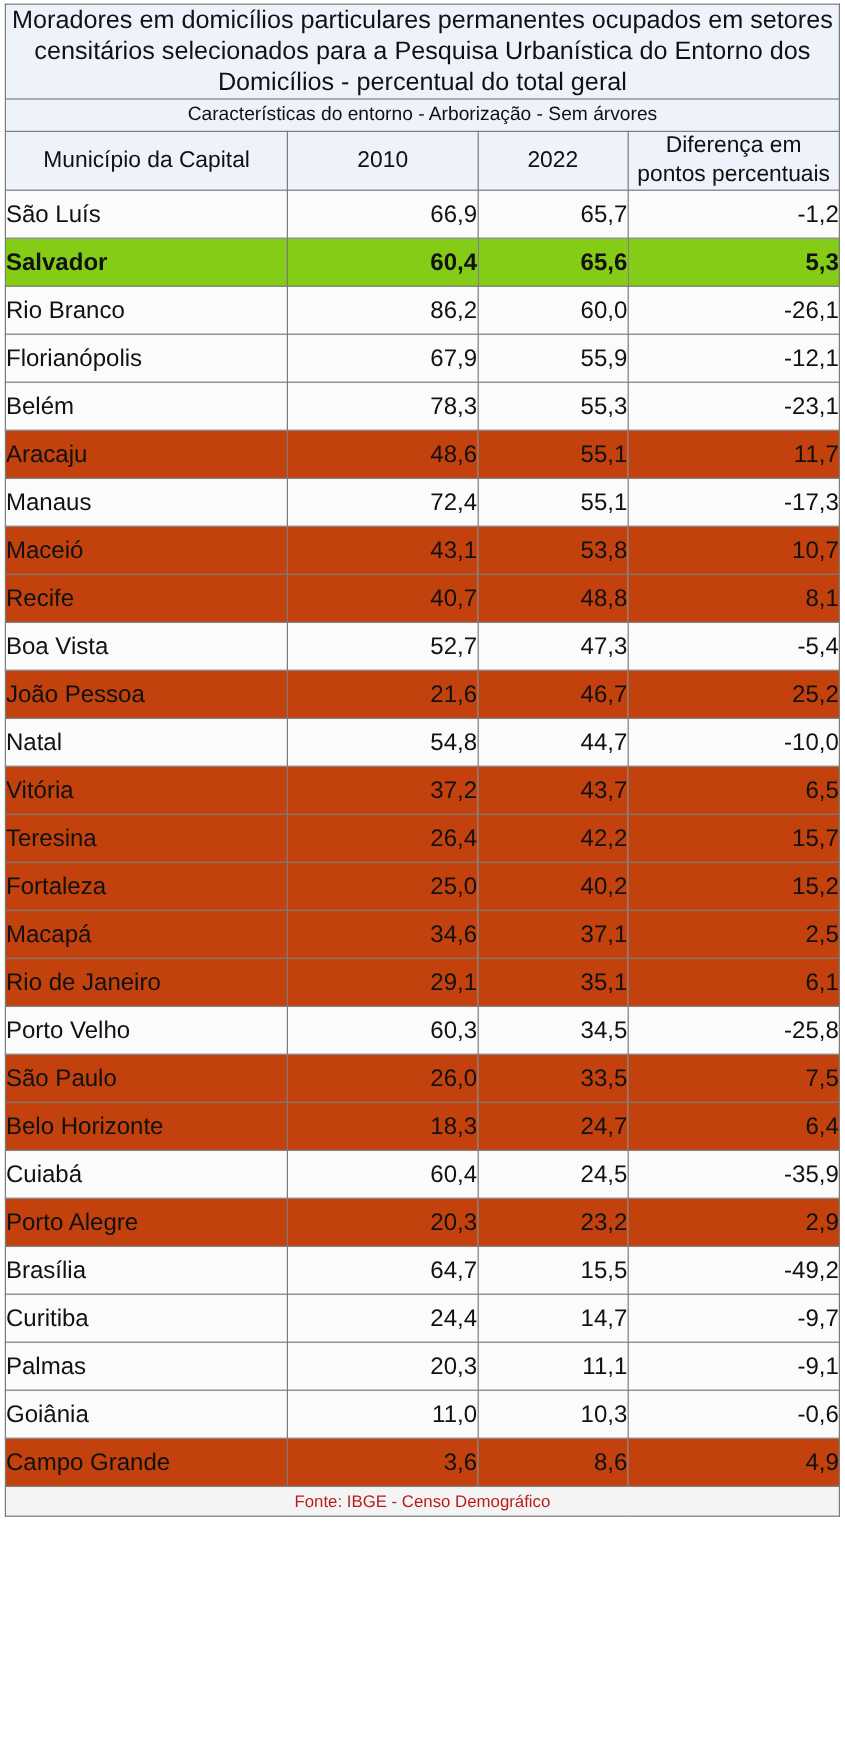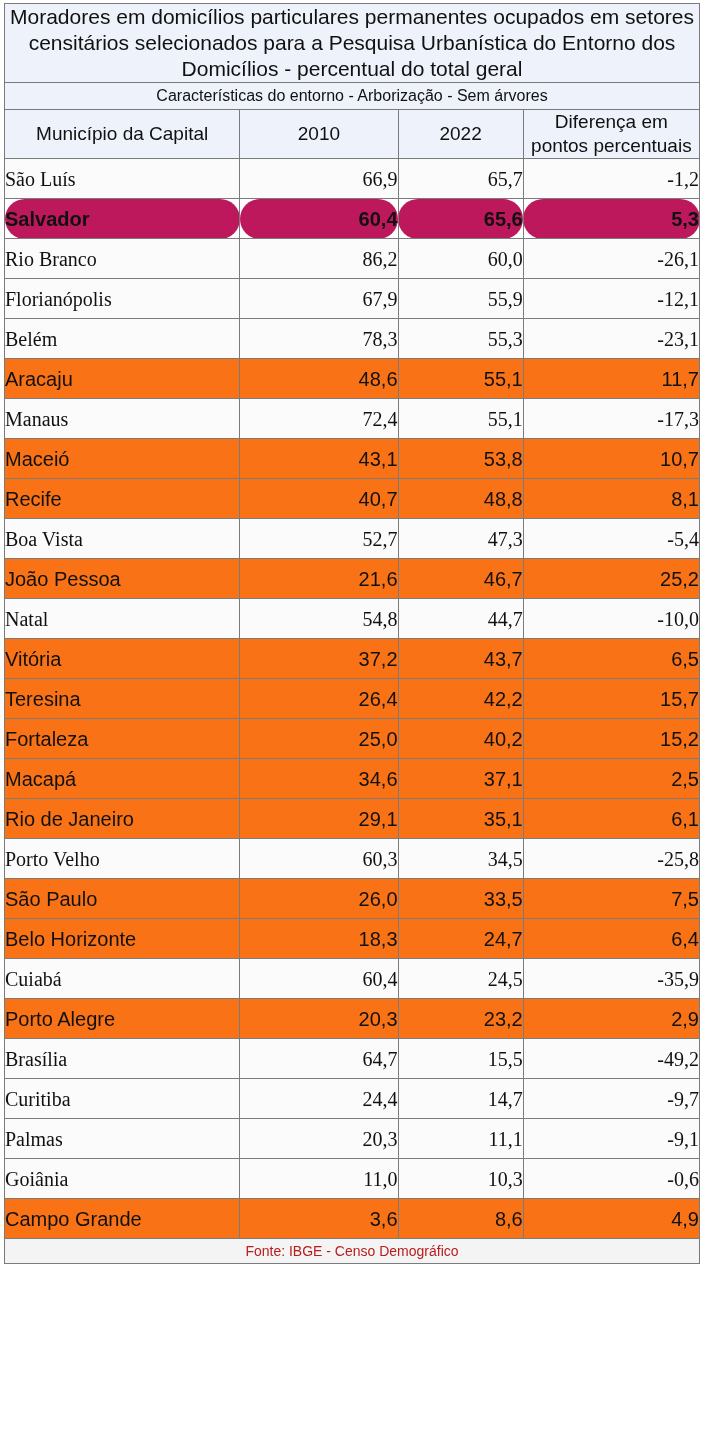--- a/index.html
+++ b/index.html
@@ -65,26 +65,25 @@
     color: #111111;
   }
   td.name {
     text-align: left;
     padding: 0 0 0 9px;
   }
   td.num {
     text-align: right;
     padding: 0 10px 0 0;
   }
-  tr.shade td { background: #f97316; }
-  tr.plain td { background: #fbfbfb; font-family: Liberation Serif, serif; }
+  tr.shade td { background: #c2410c; }
+  tr.plain td { background: #fbfbfb; }
   tr.highlight td {
-    background: #be185d;
+    background: #84cc16;
     font-weight: bold;
-    border-radius: 20px;
   }
   .source-cell {
     background: #f4f4f4;
     text-align: center;
     font-size: 14px;
     line-height: 24px;
     color: #b91c1c;
     padding: 6px 0 7px 0;
   }
 </style>

